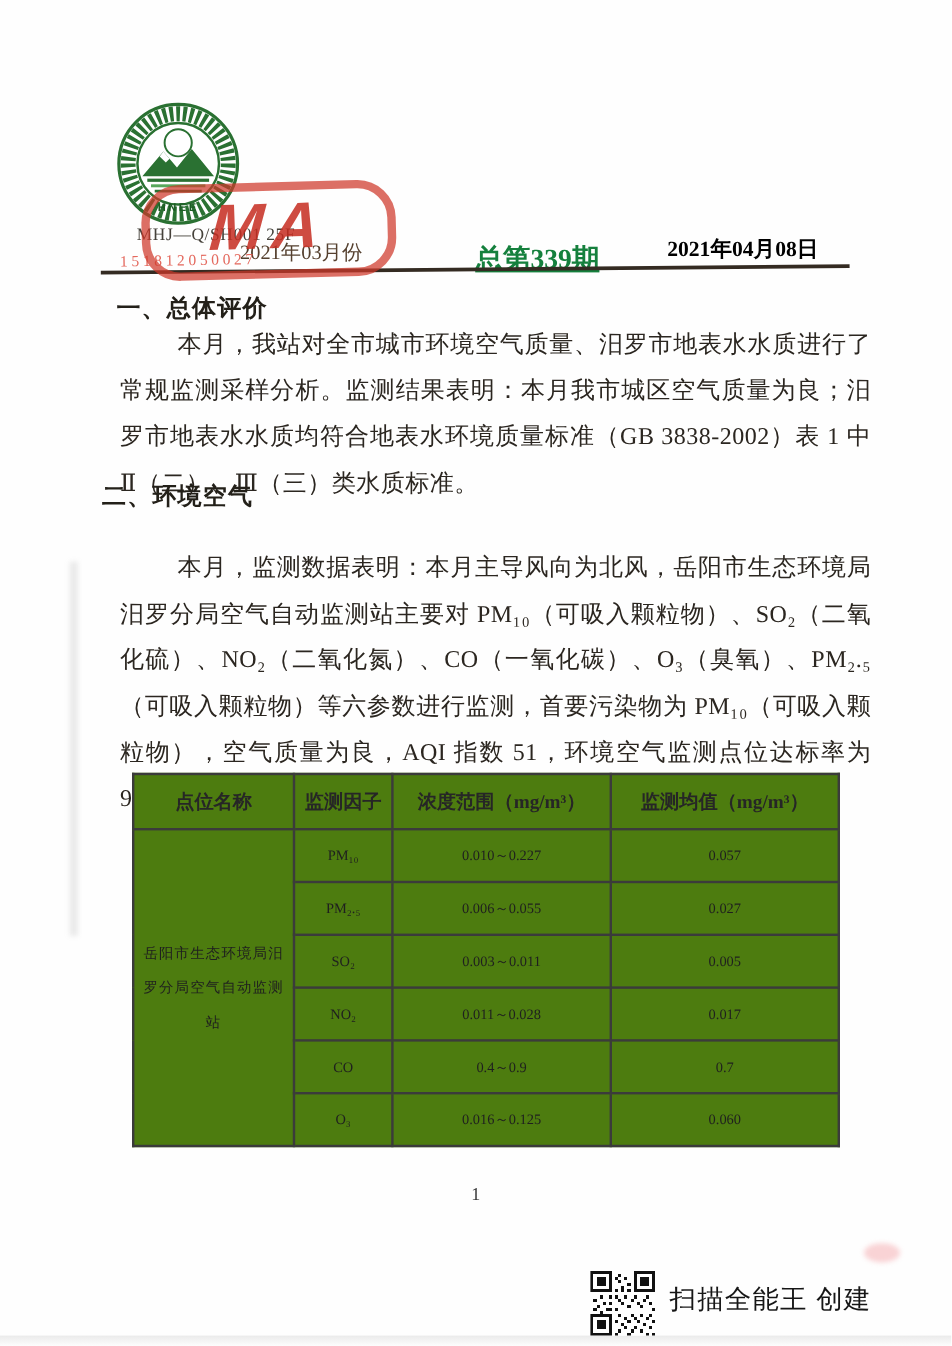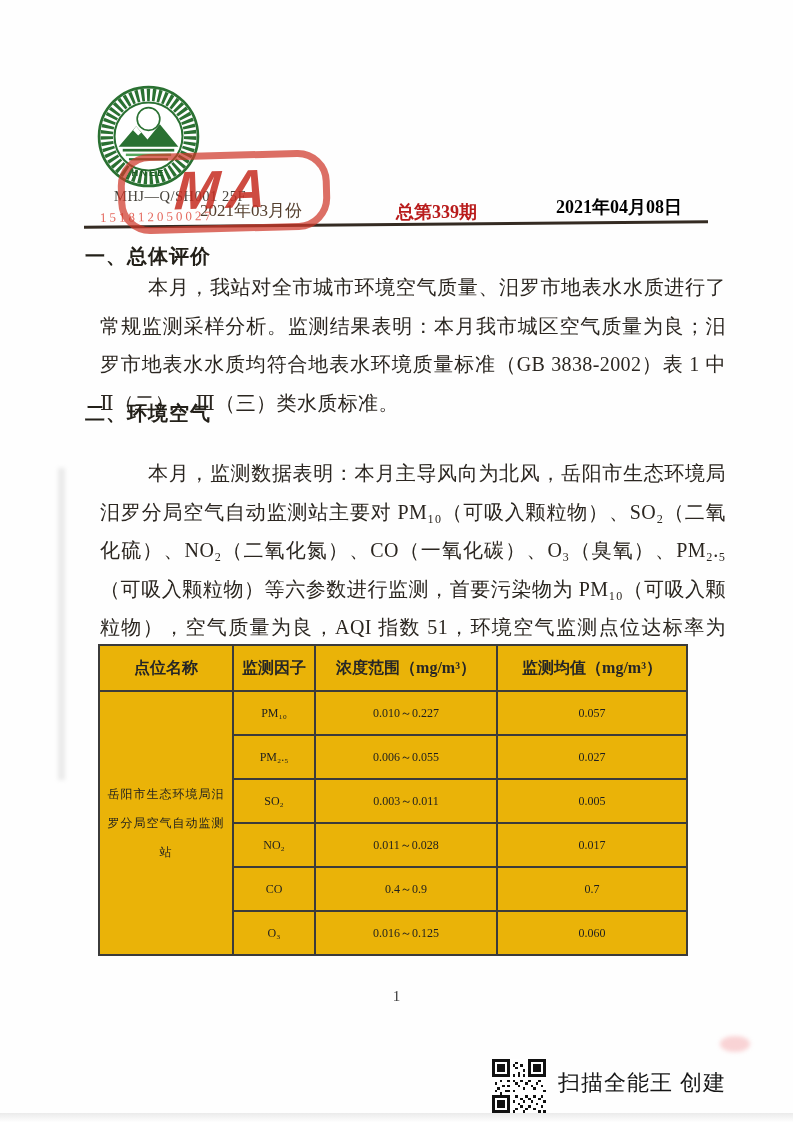--- a/index.html
+++ b/index.html
@@ -37,40 +37,40 @@
     position:absolute;left:100px;top:209px;z-index:2;
     font-size:13px;color:rgba(224,84,72,.88);letter-spacing:3px;transform:rotate(-1deg);
     white-space:nowrap;
   }
   
   .title{
     position:absolute;left:160px;top:118px;width:520px;text-align:center;
     font-size:35px;font-weight:700;letter-spacing:2px;color:#9b0f04;
   }
   .issue-month{position:absolute;left:200px;top:199px;font-size:17px;color:#55402f;font-weight:400;}
-  .issue-no{position:absolute;left:396px;top:200px;font-size:18px;color:#b91c1c;font-weight:600;}
+  .issue-no{position:absolute;left:396px;top:200px;font-size:23px;color:#15803d;font-weight:600;text-decoration:underline;}
   .issue-date{position:absolute;left:556px;top:195px;font-size:18px;color:#000000;font-weight:600;}
   .rule{
     position:absolute;left:84px;top:223px;width:624px;height:3.4px;background:#342b22;
     transform:rotate(-.5deg);
   }
   
   .h-sec{position:absolute;left:85px;font-size:20px;font-weight:700;color:#232019;letter-spacing:1px;}
-  .h1{top:243px;}
+  .h1{top:243px;margin-left:12px;}
   .h2{top:400px;}
   .para{
     position:absolute;left:100px;width:626px;font-size:20px;line-height:38.5px;
     text-align:justify;text-indent:2.4em;color:#2b2620;letter-spacing:.4px;
   }
   .p1{top:268px;}
   .p2{top:454px;}
   
   table.air{
-    position:absolute;left:98px;top:644px;border-collapse:collapse;
-    background:#eab308;
+    position:absolute;left:110px;top:644px;border-collapse:collapse;
+    background:#4d7c0f;
   }
   table.air th,table.air td{
     border:2px solid #3b3b3b;text-align:center;vertical-align:middle;padding:0 6px;
   }
   table.air th{height:44px;font-size:16px;font-weight:700;color:#262626;}
   table.air td{height:42px;font-size:12px;color:#1f1f1f;}
   td.station{width:120px;font-size:16px;line-height:29px;letter-spacing:1px;padding:0 9px;}
   td.factor{width:68px;font-size:15px;}
   td.range{width:168px;}
   td.mean{width:176px;}

